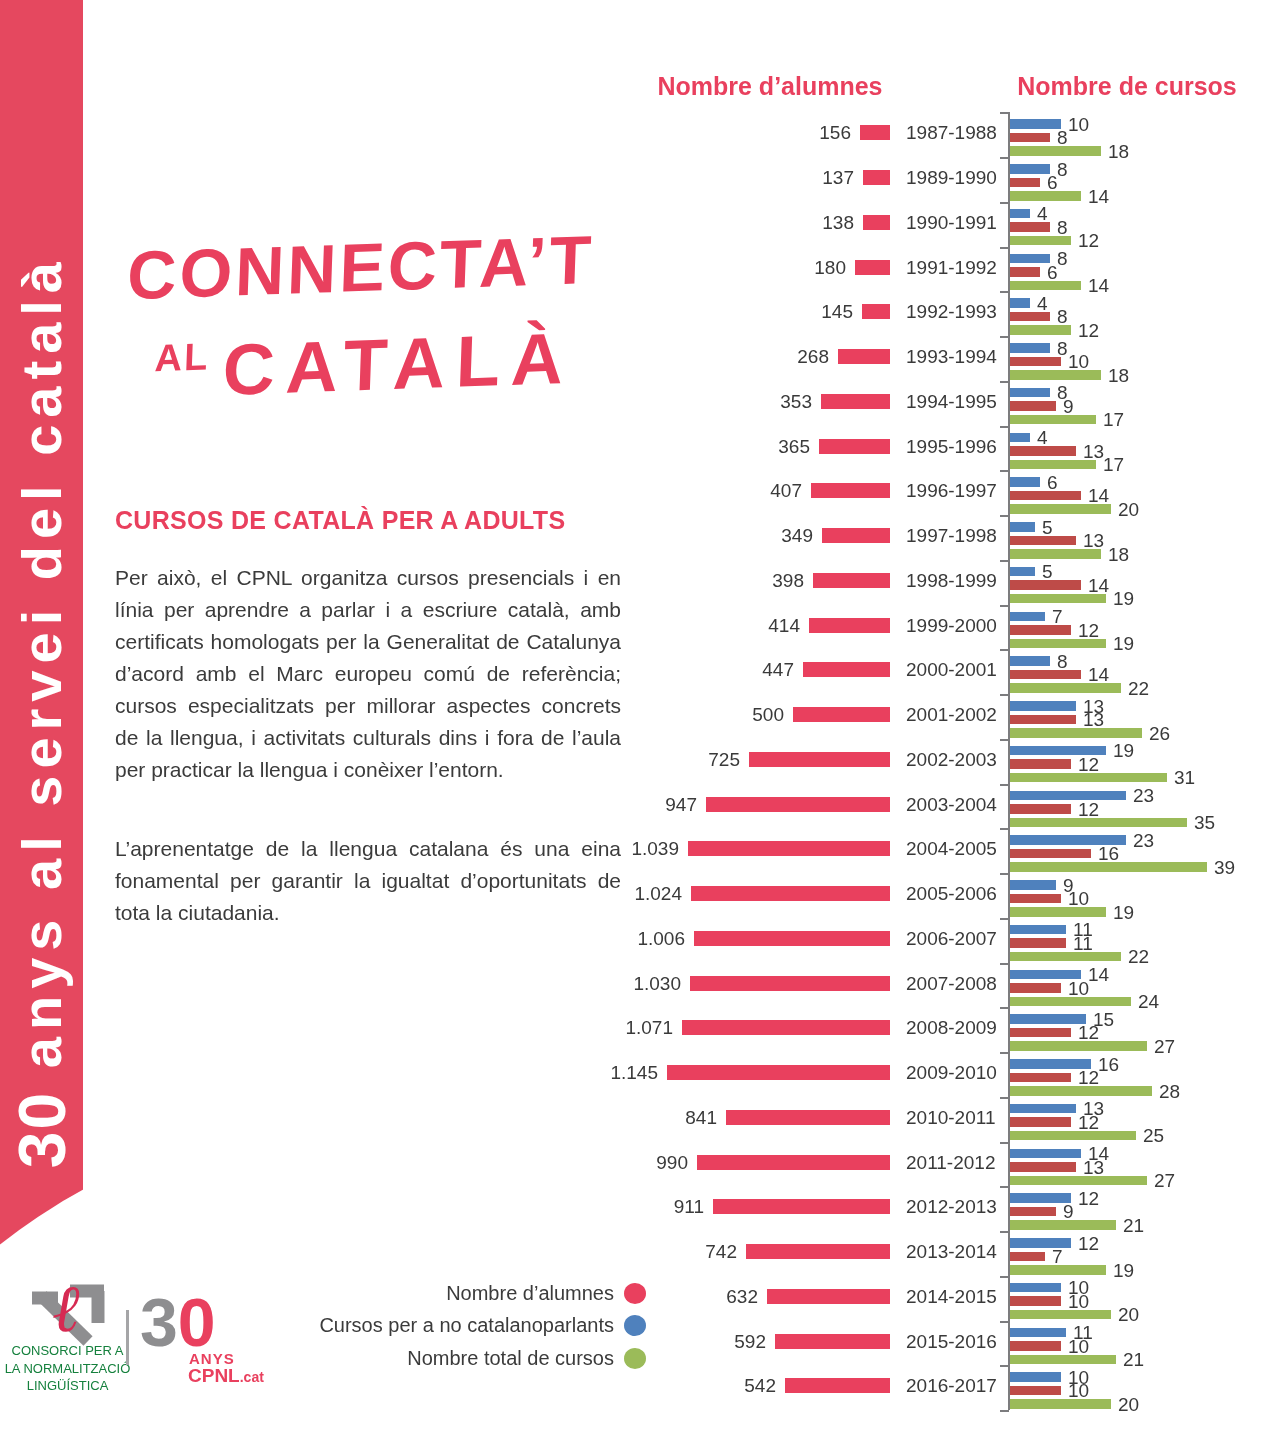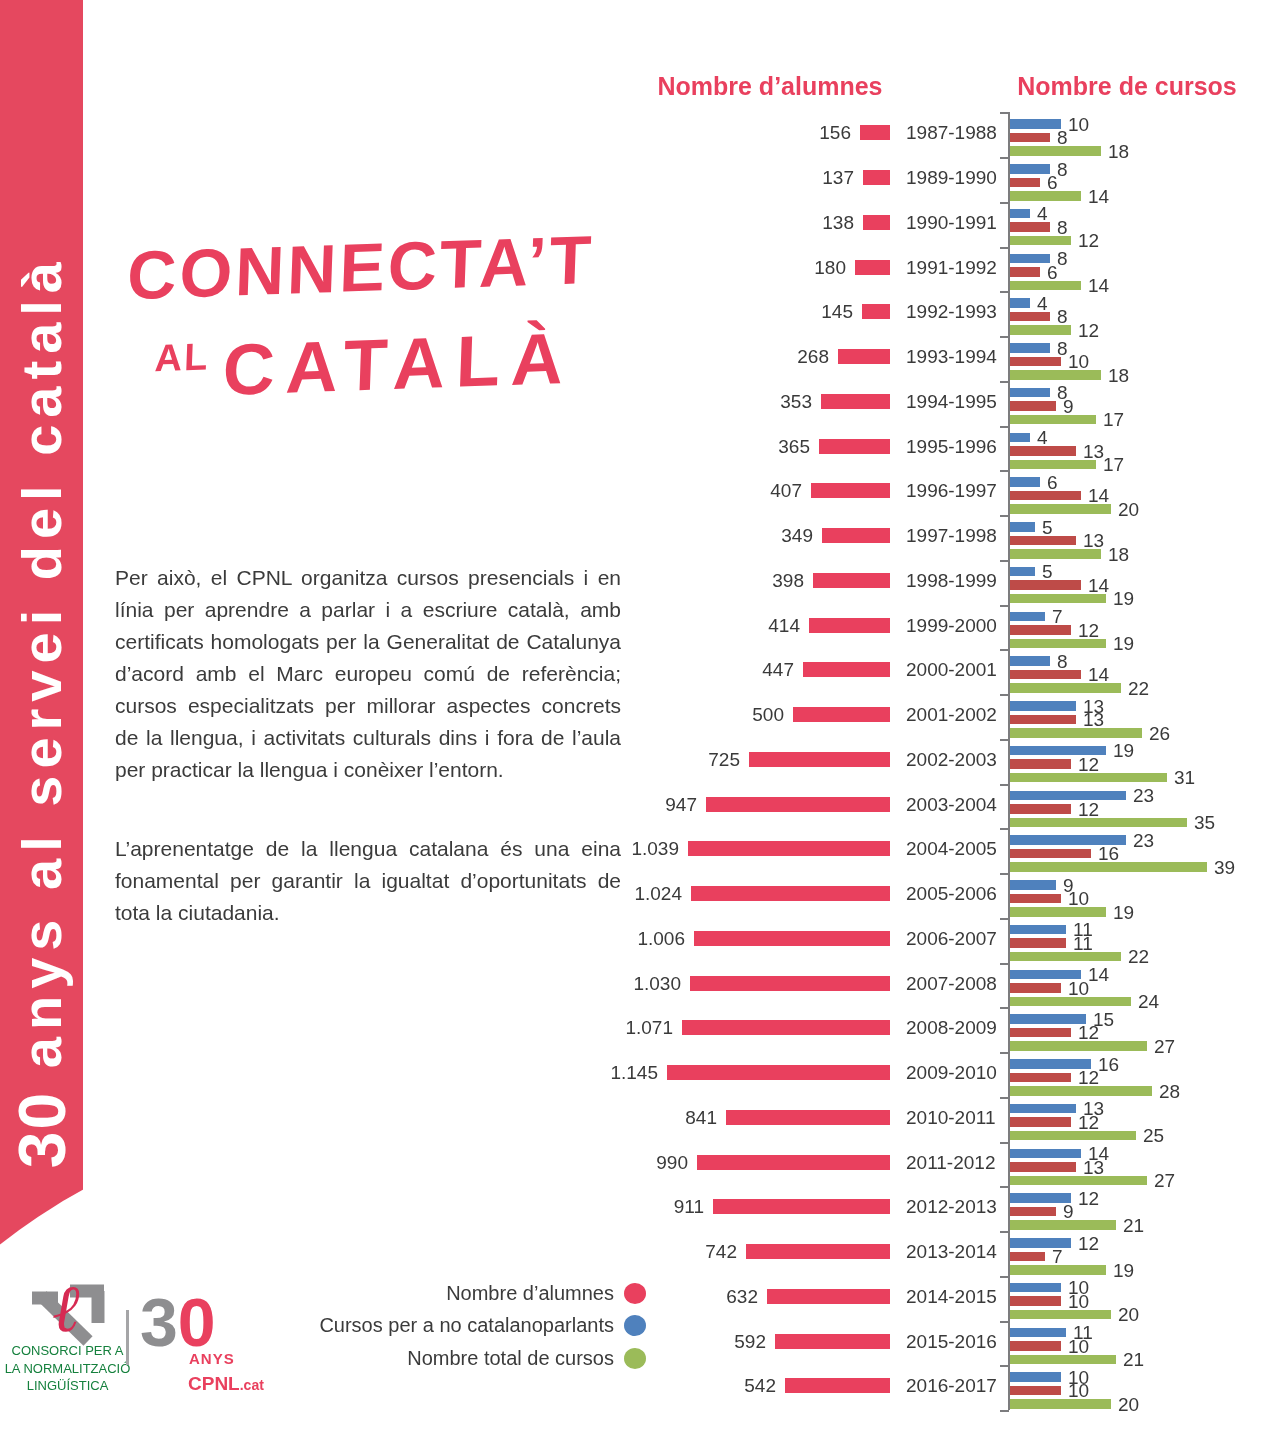--- a/index.html
+++ b/index.html
@@ -45,21 +45,21 @@
   .cpnl-n{position:absolute;left:28px;top:1283px;}
   .ribbon{position:absolute;left:52px;top:1276px;font-family:"DejaVu Serif",serif;
       font-style:italic;font-size:66px;line-height:1;color:#D62A52;}
   .consorci{position:absolute;left:0px;top:1342px;width:135px;text-align:center;
       font-size:13px;line-height:17.5px;color:#15803d;}
   .fdivider{position:absolute;left:126px;top:1310px;width:3px;height:55px;background:#A5A5A7;}
   .thirty{position:absolute;left:140px;top:1288px;font-size:68px;font-weight:bold;line-height:1;}
   .t3{color:#8E8E90;} .t0{color:#E9405E;}
   .anys{position:absolute;left:189px;top:1350px;font-size:15px;font-weight:bold;
       color:#E9405E;letter-spacing:1px;}
-  .cpnlcat{position:absolute;left:188px;top:1365px;color:#E9405E;font-weight:bold;margin-top:8px;}
+  .cpnlcat{position:absolute;left:188px;top:1365px;color:#E9405E;font-weight:bold;}
   .cpnlcat .big{font-size:19px;} .cpnlcat .small{font-size:14px;}
 </style>
 </head>
 <body>
 
 <div class="page">
 
   <div class="sidebar">
     <div class="sidebar-text">
       <span class="s30">30</span>
@@ -68,20 +68,21 @@
   </div>
 
   <div class="circle"></div>
 
   <div class="layer">
     <div class="logo">
       <div class="logo-l1">CONNECTA’T</div>
       <div class="logo-l2"><span class="logo-al">AL</span><span>CATALÀ</span></div>
     </div>
 
+    <div class="heading">CURSOS DE CATALÀ PER A ADULTS</div>
 
     <div class="textcol">
       <p>Per això, el CPNL organitza cursos presencials i en línia per aprendre a parlar i a escriure català, amb certificats homologats per la Generalitat de Catalunya d’acord amb el Marc europeu comú de referència; cursos especialitzats per millorar aspectes concrets de la llengua, i activitats culturals dins i fora de l’aula per practicar la llengua i conèixer l’entorn.</p>
       <p>L’aprenentatge de la llengua catalana és una eina fonamental per garantir la igualtat d’oportunitats de tota la ciutadania.</p>
     </div>
   </div>
 
   <div id="chart">
     <div class="ct left">Nombre d’alumnes</div>
     <div class="ct right">Nombre de cursos</div>

